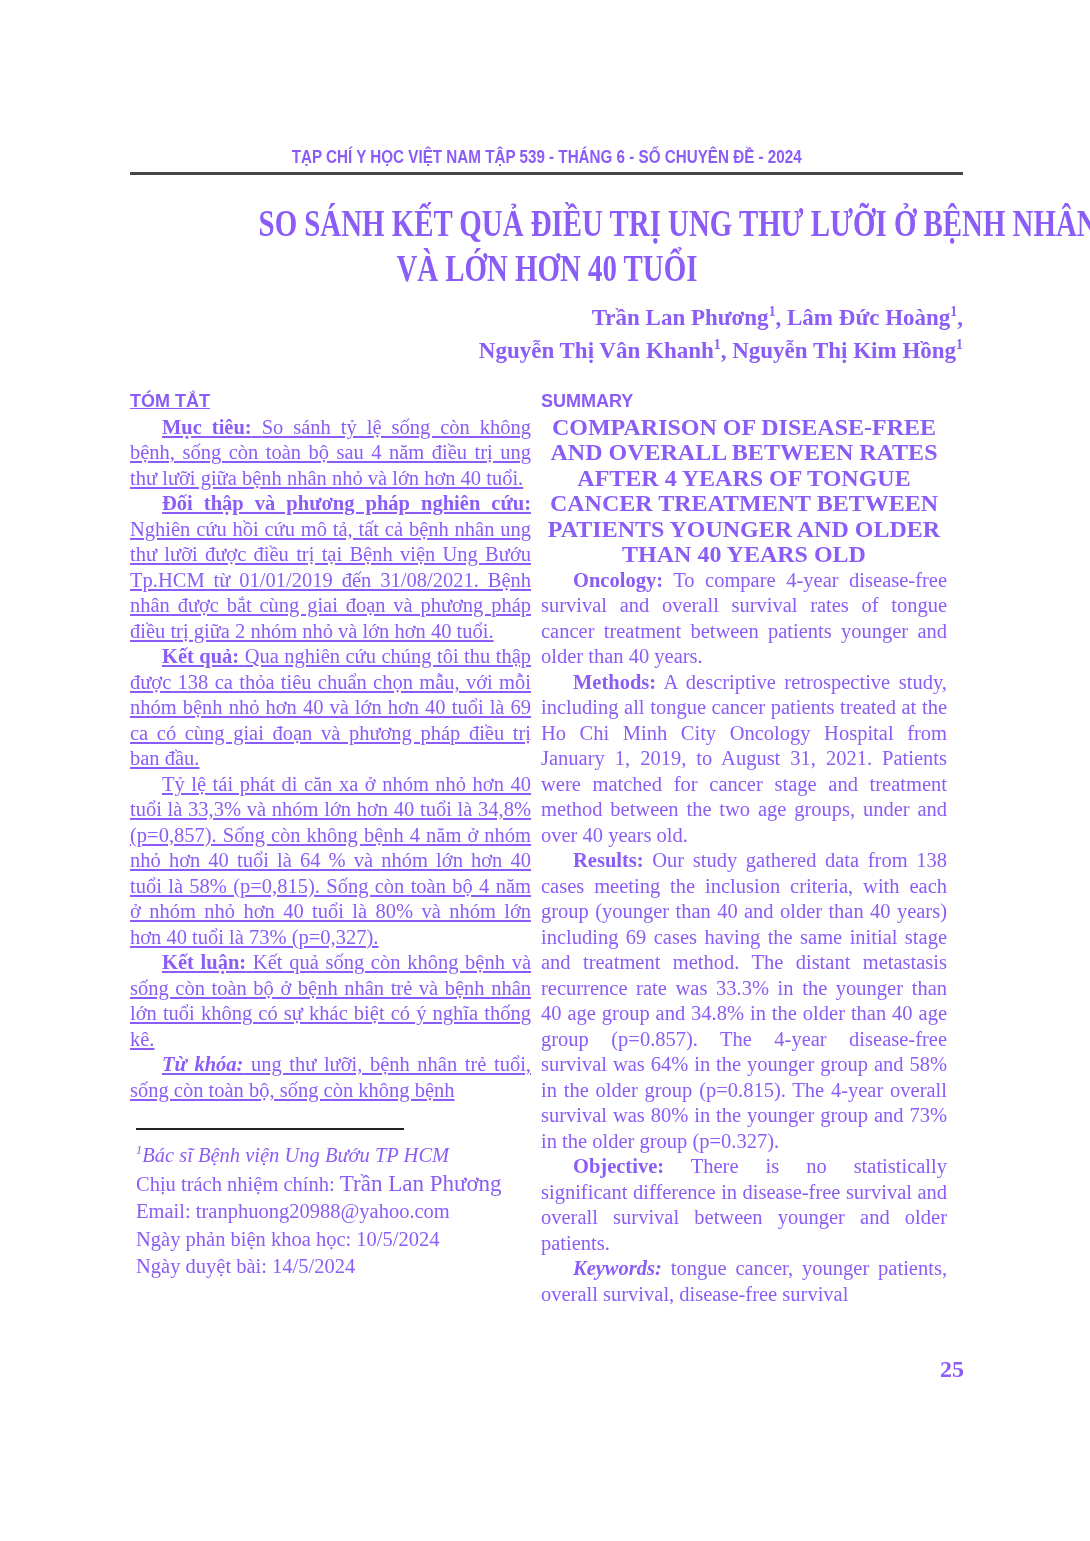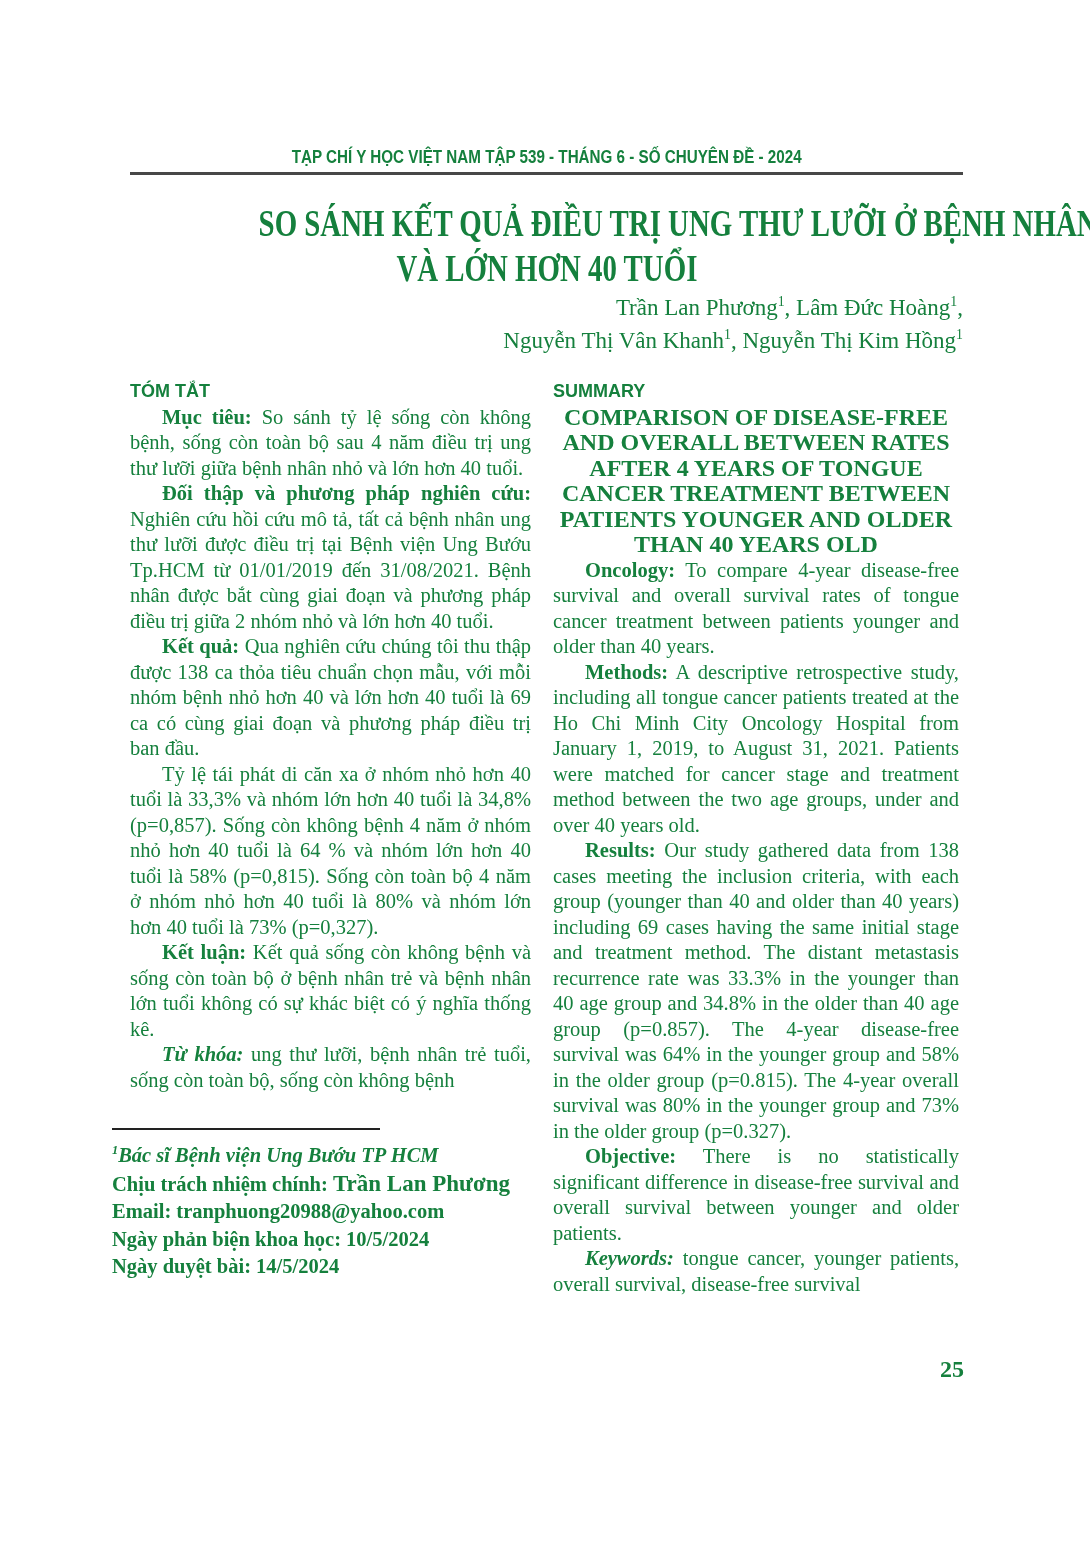--- a/index.html
+++ b/index.html
@@ -2,21 +2,21 @@
 <html><head>
 <meta charset="utf-8">
 <style>
   html, body { margin: 0; padding: 0; background: #e8e8e8; }
   .page {
     position: relative;
     width: 1090px;
     height: 1541px;
     margin: 0 auto;
     background: #ffffff;
-    color: #15803d;
+    color: #8b5cf6;
     font-family: "Liberation Serif", "DejaVu Serif", serif;
     overflow: hidden;
   }
   .content {
     position: absolute;
     left: 130px;
     top: 0;
     width: 833px;
   }
   
@@ -38,33 +38,34 @@
     margin: 26px 0 0 0;
     text-align: center;
     font-weight: bold;
     font-size: 37px;
     line-height: 45px;
     white-space: nowrap;
   }
   .title-line { display: block; }
   
   .authors {
+    margin-top: 10px;
     text-align: right;
-    font-weight: normal;
+    font-weight: bold;
     font-size: 23px;
     line-height: 33px;
   }
   sup { font-size: 0.60em; line-height: 0; vertical-align: super; }
   
   .columns {
     margin-top: 22px;
     display: flex;
     align-items: flex-start;
   }
-  .col-left  { width: 401px; margin-right: 22px; }
+  .col-left  { width: 401px; margin-right: 10px; text-decoration: underline; }
   .col-right { width: 406px; }
   .col-heading {
     font-family: "Liberation Sans", "DejaVu Sans", sans-serif;
     font-weight: bold;
     font-size: 18px;
     line-height: 25.5px;
   }
   .para {
     margin: 0;
     font-size: 20.5px;
@@ -76,25 +77,24 @@
   .lead-bi { font-weight: bold; font-style: italic; }
   .en-title {
     font-weight: bold;
     font-size: 24px;
     line-height: 25.5px;
     text-align: center;
   }
   
   .footnote {
     position: absolute;
-    left: 112px;
+    left: 136px;
     top: 1128px;
     width: 410px;
     font-size: 20.5px;
-    font-weight: bold;
   }
   .fn-rule {
     width: 268px;
     border-top: 2px solid #222222;
     margin-bottom: 12px;
   }
   .fn-line { margin: 0; line-height: 27.5px; }
   .fn-aff  { font-style: italic; }
   .resp-name { font-size: 23px; }
   .page-number {

